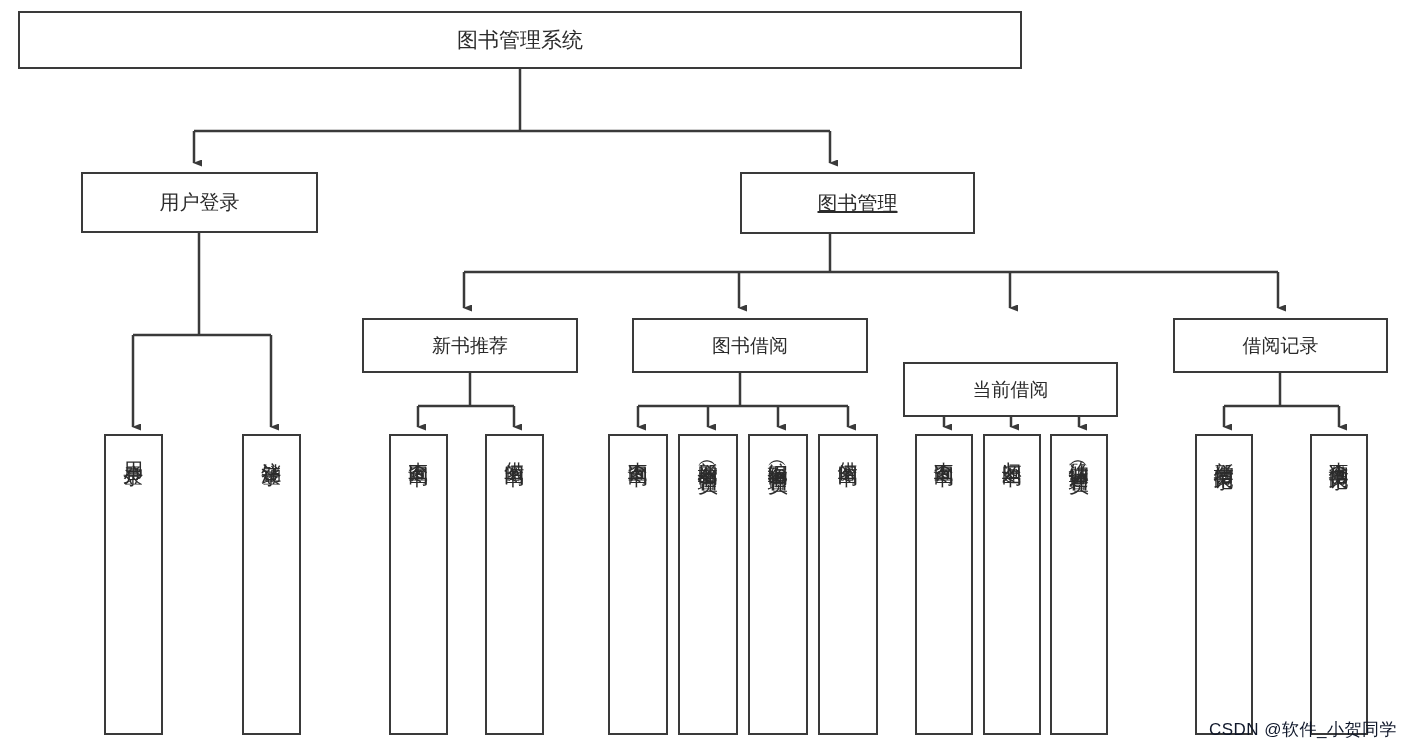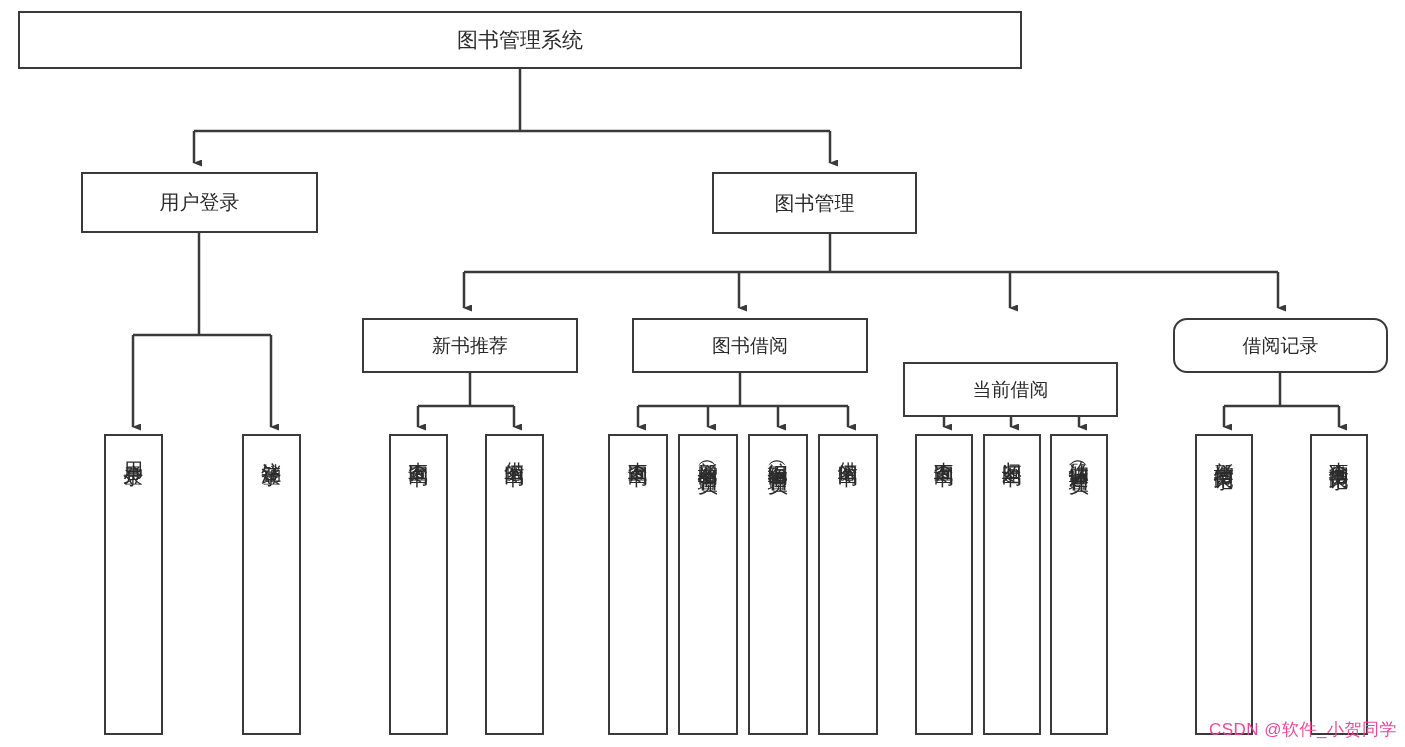--- a/index.html
+++ b/index.html
@@ -44,21 +44,21 @@
     letter-spacing:2px;
     color:#2b2b2b;
     white-space:nowrap;
   }
 
   .watermark{
     position:absolute;
     right:8px;
     bottom:6px;
     font-size:17px;
-    color:#ec4899;
+    color:#0f172a;
     letter-spacing:.5px;
     z-index:3;
     white-space:nowrap;
   }
 </style>
 </head>
 <body>
 
 <div id="canvas">
 
@@ -113,37 +113,37 @@
   </svg>
 
   <div class="node root" style="left:18px;top:11px;width:1004px;height:58px;">
     <span>图书管理系统</span>
   </div>
 
   <div class="node lvl1" style="left:81px;top:172px;width:237px;height:61px;">
     <span>用户登录</span>
   </div>
 
-  <div class="node lvl1" style="left:712px;top:172px;width:205px;height:62px;">
+  <div class="node lvl1" style="left:740px;top:172px;width:235px;height:62px;text-decoration:underline;">
     <span>图书管理</span>
   </div>
 
   <div class="node lvl2" style="left:362px;top:318px;width:216px;height:55px;">
     <span>新书推荐</span>
   </div>
 
   <div class="node lvl2" style="left:632px;top:318px;width:236px;height:55px;">
     <span>图书借阅</span>
   </div>
 
   <div class="node lvl2" style="left:903px;top:318px;width:215px;height:55px;margin-top:44px;">
     <span>当前借阅</span>
   </div>
 
-  <div class="node lvl2" style="left:1173px;top:318px;width:215px;height:55px;border-radius:14px;">
+  <div class="node lvl2" style="left:1173px;top:318px;width:215px;height:55px;">
     <span>借阅记录</span>
   </div>
 
   <div class="node leaf" style="left:104px;top:434px;width:59px;height:301px;">
     <span class="vtext">用户登录</span>
   </div>
 
   <div class="node leaf" style="left:242px;top:434px;width:59px;height:301px;">
     <span class="vtext">注销登录</span>
   </div>

